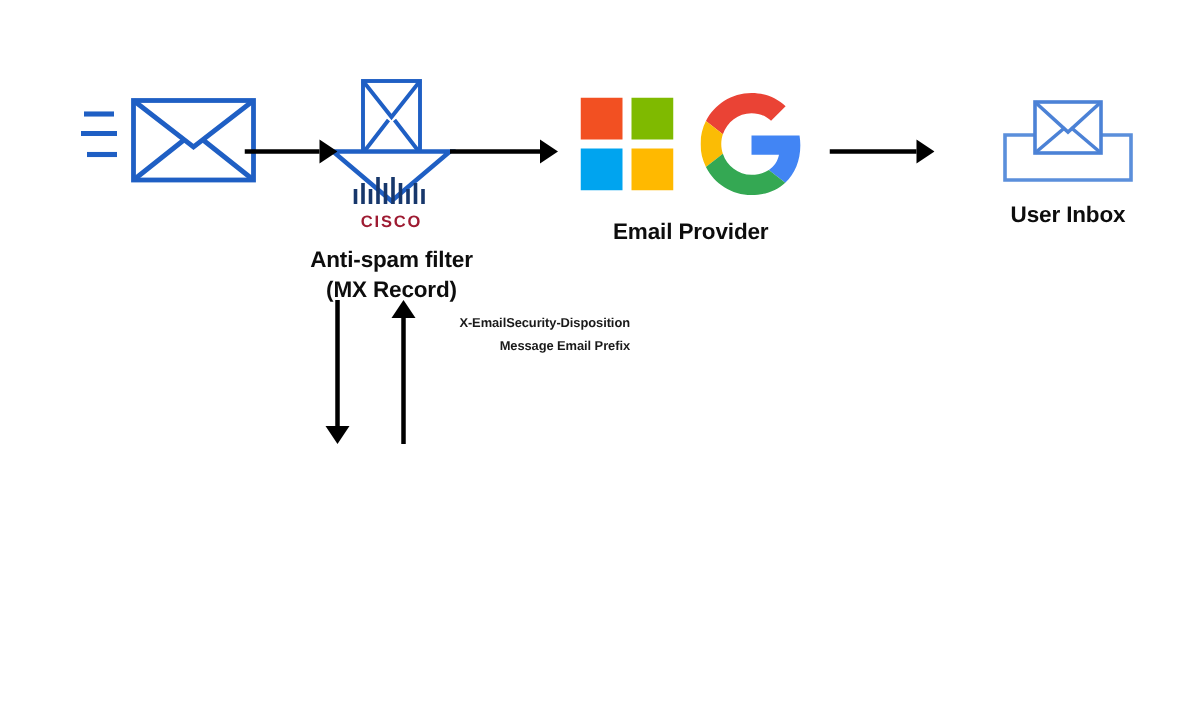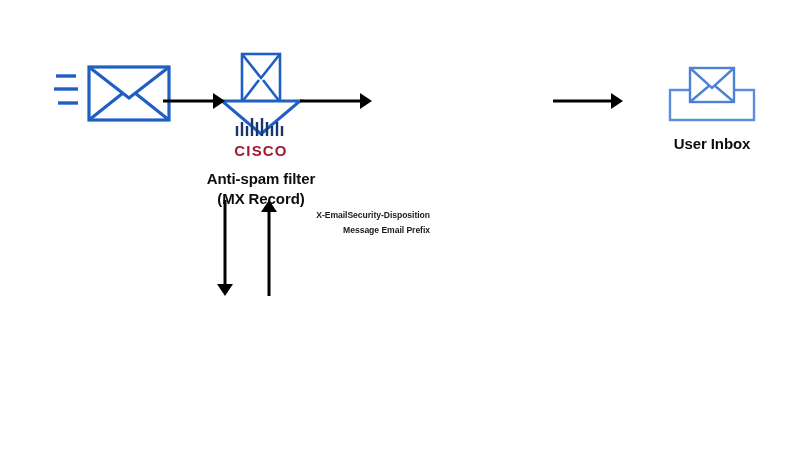--- a/index.html
+++ b/index.html
@@ -57,37 +57,37 @@
   }
   #arrow-incoming-to-filter { left: 163px; top: 88px;  width: 62px;  height: 26px; }
   #arrow-filter-to-provider { left: 300px; top: 88px;  width: 72px;  height: 26px; }
   #arrow-provider-to-inbox  { left: 553px; top: 88px;  width: 70px;  height: 26px; }
   #arrow-filter-to-security { left: 212px; top: 200px; width: 26px;  height: 96px; }
   #arrow-security-to-filter { left: 256px; top: 198px; width: 26px;  height: 98px; }
 
   
   #modification-list {
     position: absolute;
-    left: 296px;
+    left: 286px;
     top: 208px;
     width: 134px;
     text-align: right;
   }
   .mod-item {
     font-size: 8.6px;
     font-weight: bold;
     line-height: 1.78;
     color: #1a1a1a;
     letter-spacing: -0.05px;
     white-space: nowrap;
   }
 
   
   .cisco-word {
-    font-size: 15px;
+    font-size: 11px;
     font-weight: bold;
     letter-spacing: 1.2px;
     color: #9e1b32;
     text-align: center;
     margin-top: -2px;
   }
   .cisco-stack {
     display: flex;
     flex-direction: column;
     align-items: center;
@@ -135,20 +135,41 @@
           <line x1="71" y1="70" x2="71" y2="84"></line>
           <line x1="76" y1="74" x2="76" y2="84"></line>
         </g>
       </svg>
       <div class="cisco-word">CISCO</div>
     </div>
     <div class="node-label">Anti-spam filter
 (MX Record)</div>
   </div>
 
+  <div class="node" id="node-email-provider">
+    <div class="node-icon" style="gap:18px;">
+      <span>
+        <svg width="62" height="62" viewBox="0 0 62 62" aria-hidden="true">
+          <rect x="0" y="0" width="28" height="28" fill="#F25022"></rect>
+          <rect x="34" y="0" width="28" height="28" fill="#7FBA00"></rect>
+          <rect x="0" y="34" width="28" height="28" fill="#00A4EF"></rect>
+          <rect x="34" y="34" width="28" height="28" fill="#FFB900"></rect>
+        </svg>
+      </span>
+      <span>
+        <svg width="68" height="68" viewBox="0 0 48 48" aria-hidden="true">
+          <path fill="#EA4335" d="M24 9.5c3.54 0 6.71 1.22 9.21 3.6l6.85-6.85C35.9 2.38 30.47 0 24 0 14.62 0 6.51 5.38 2.56 13.22l7.98 6.19C12.43 13.72 17.74 9.5 24 9.5z"></path>
+          <path fill="#4285F4" d="M46.98 24.55c0-1.57-.15-3.09-.38-4.55H24v9.02h12.94c-.58 2.96-2.26 5.48-4.78 7.18l7.73 6c4.51-4.18 7.09-10.36 7.09-17.65z"></path>
+          <path fill="#FBBC05" d="M10.53 28.59c-.48-1.45-.76-2.99-.76-4.59s.27-3.14.76-4.59l-7.98-6.19C.92 16.46 0 20.12 0 24c0 3.88.92 7.54 2.56 10.78l7.97-6.19z"></path>
+          <path fill="#34A853" d="M24 48c6.48 0 11.93-2.13 15.89-5.81l-7.73-6c-2.15 1.45-4.92 2.3-8.16 2.3-6.26 0-11.57-4.22-13.47-9.91l-7.98 6.19C6.51 42.62 14.62 48 24 48z"></path>
+        </svg>
+      </span>
+    </div>
+    <div class="node-label">Email Provider</div>
+  </div>
 
   <div class="node" id="node-user-inbox">
     <div class="node-icon">
       <svg width="96" height="62" viewBox="0 0 96 62" aria-hidden="true">
 
         <path d="M6 28 L30 28 L30 18 L66 18 L66 28 L90 28 L90 58 L6 58 Z" fill="#ffffff" stroke="#5B8FDB" stroke-width="2.4" stroke-linejoin="miter"></path>
 
         <rect x="26" y="6" width="44" height="34" fill="#ffffff" stroke="#4C82D6" stroke-width="2.4"></rect>
         <path d="M26 6 L48 26 L70 6" fill="none" stroke="#4C82D6" stroke-width="2.4"></path>
         <path d="M26 40 L46 23 M70 40 L50 23" fill="none" stroke="#4C82D6" stroke-width="2.4"></path>

